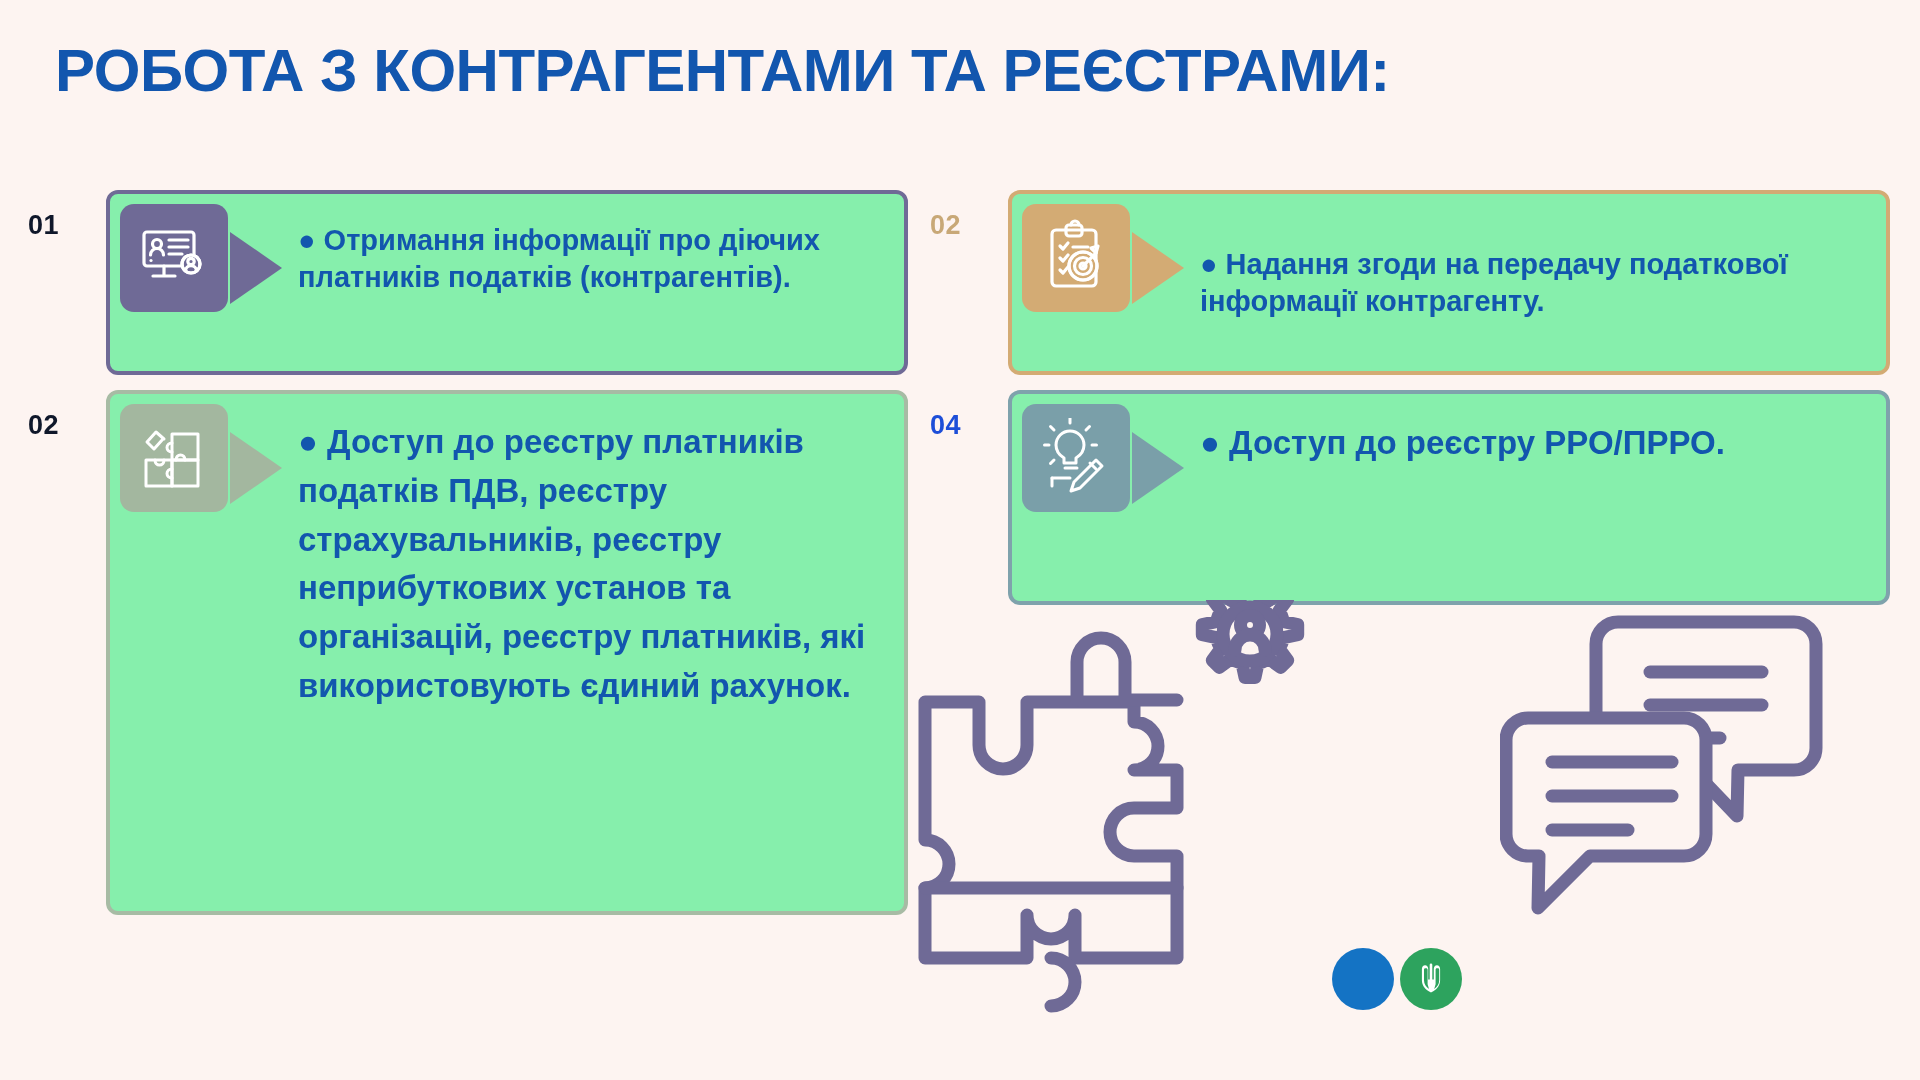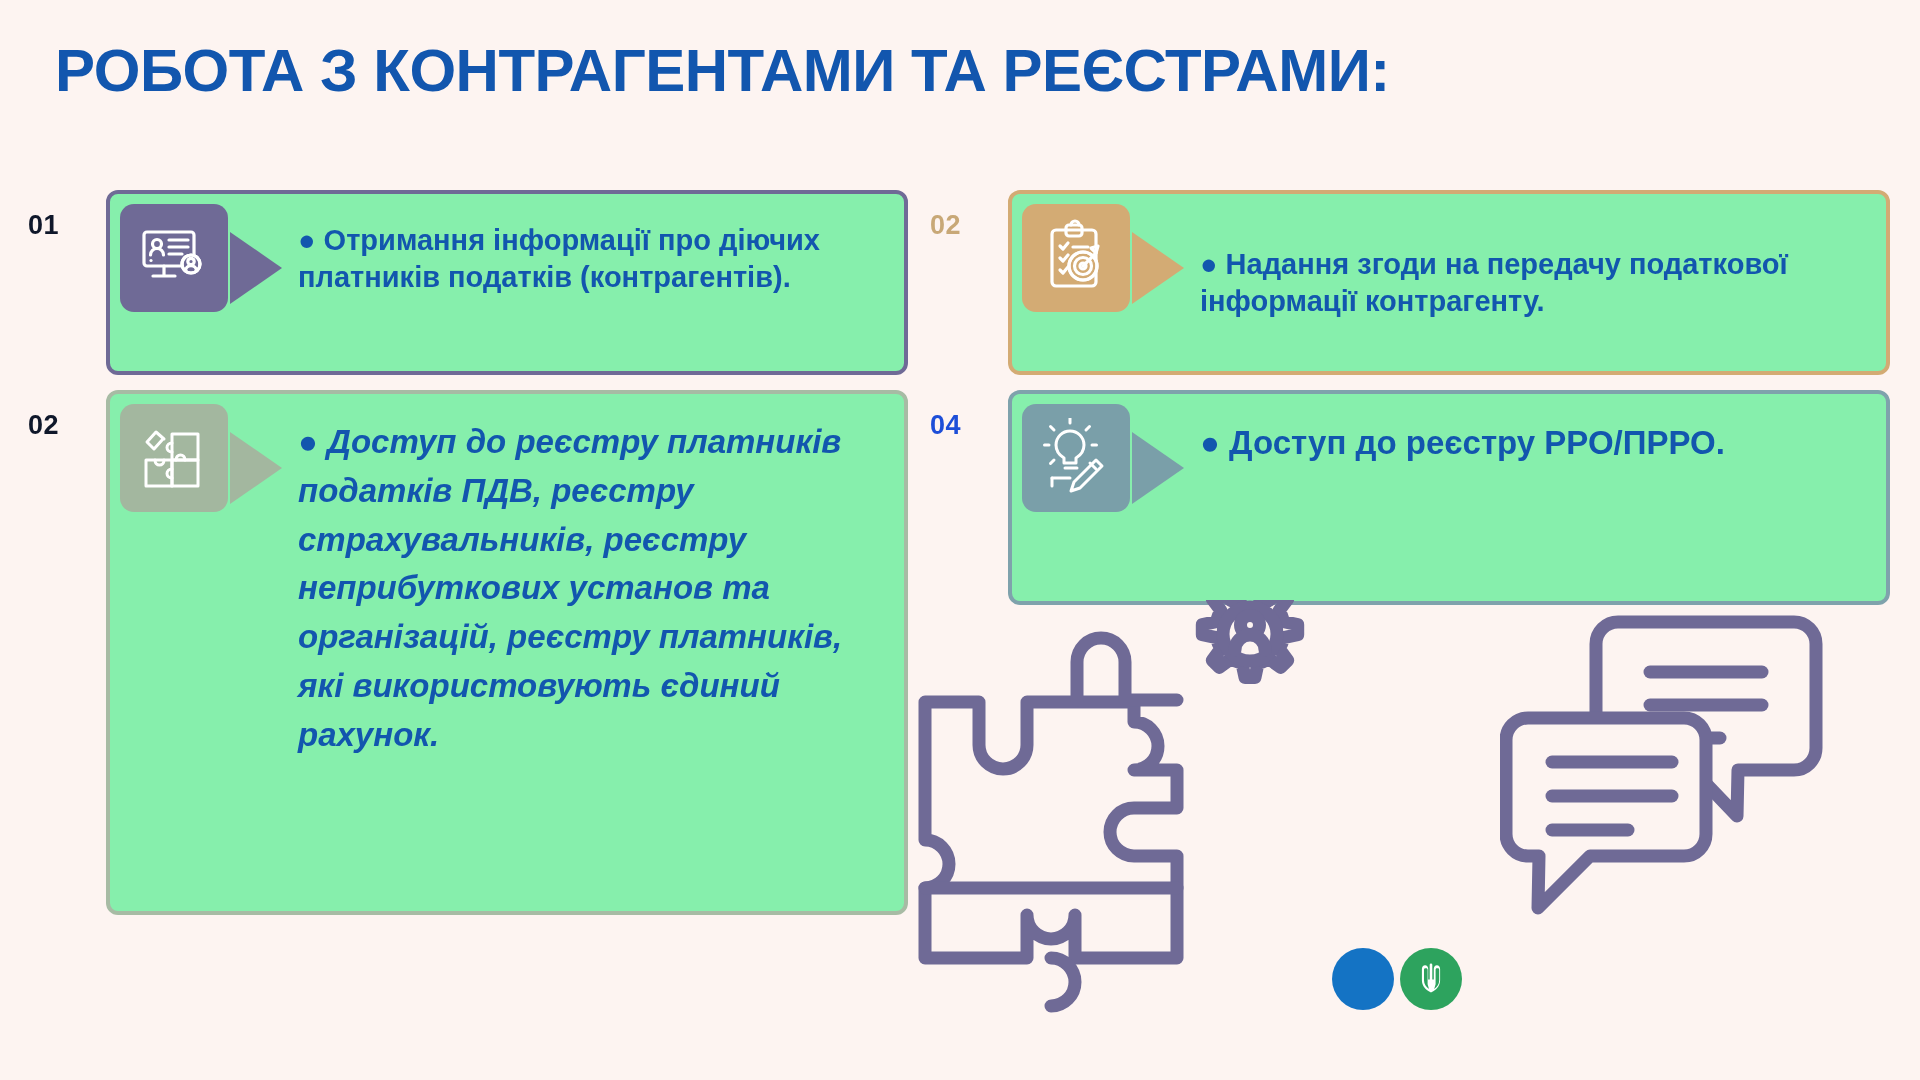--- a/index.html
+++ b/index.html
@@ -94,21 +94,21 @@
   #card2-wrap .card { left: 78px; top: 0; width: 882px; height: 185px;
                       border-color: #d3ab74; }
   #card2-wrap .icon-tile { background: #d3ab74; }
   #card2-wrap .arrow { border-left: 52px solid #d3ab74; }
   #card2-wrap .card-text { font-size: 29px; line-height: 1.28; padding-top: 52px; }
 
   
   #card3-wrap { left: 28px; top: 390px; width: 880px; height: 525px; }
   #card3-wrap .card-number { left: 0px; top: 20px; }
   #card3-wrap .card { left: 78px; top: 0; width: 802px; height: 525px;
-                      border-color: #a7bba4; font-style: italic; }
+                      border-color: #a7bba4; }
   #card3-wrap .icon-tile { background: #a3b79f; }
   #card3-wrap .arrow { border-left: 52px solid #a3b79f; }
   #card3-wrap .card-text { font-size: 33px; line-height: 1.48; padding-top: 24px; }
 
   
   #card4-wrap { left: 930px; top: 390px; width: 960px; height: 215px; }
   #card4-wrap .card-number { left: 0px; top: 20px; color: #1d4ed8; }
   #card4-wrap .card { left: 78px; top: 0; width: 882px; height: 215px;
                       border-color: #7fa2ac; }
   #card4-wrap .icon-tile { background: #7a9fa9; }

